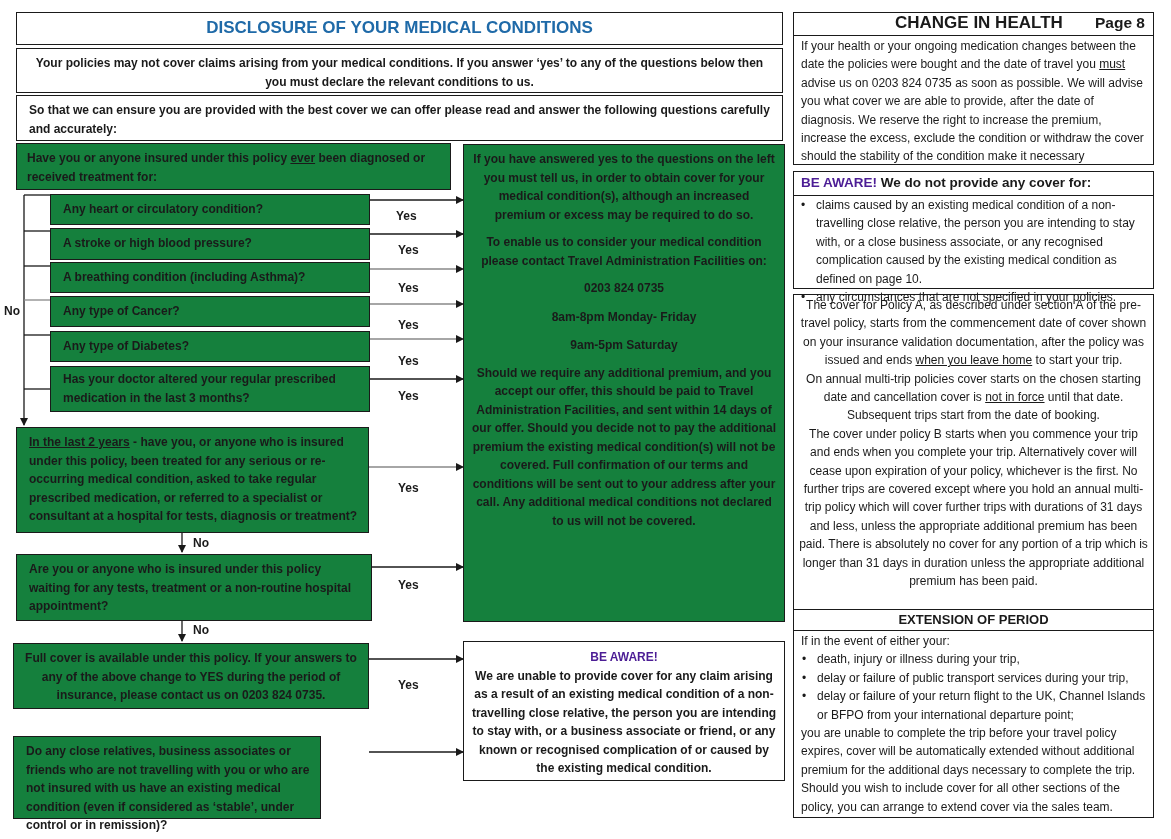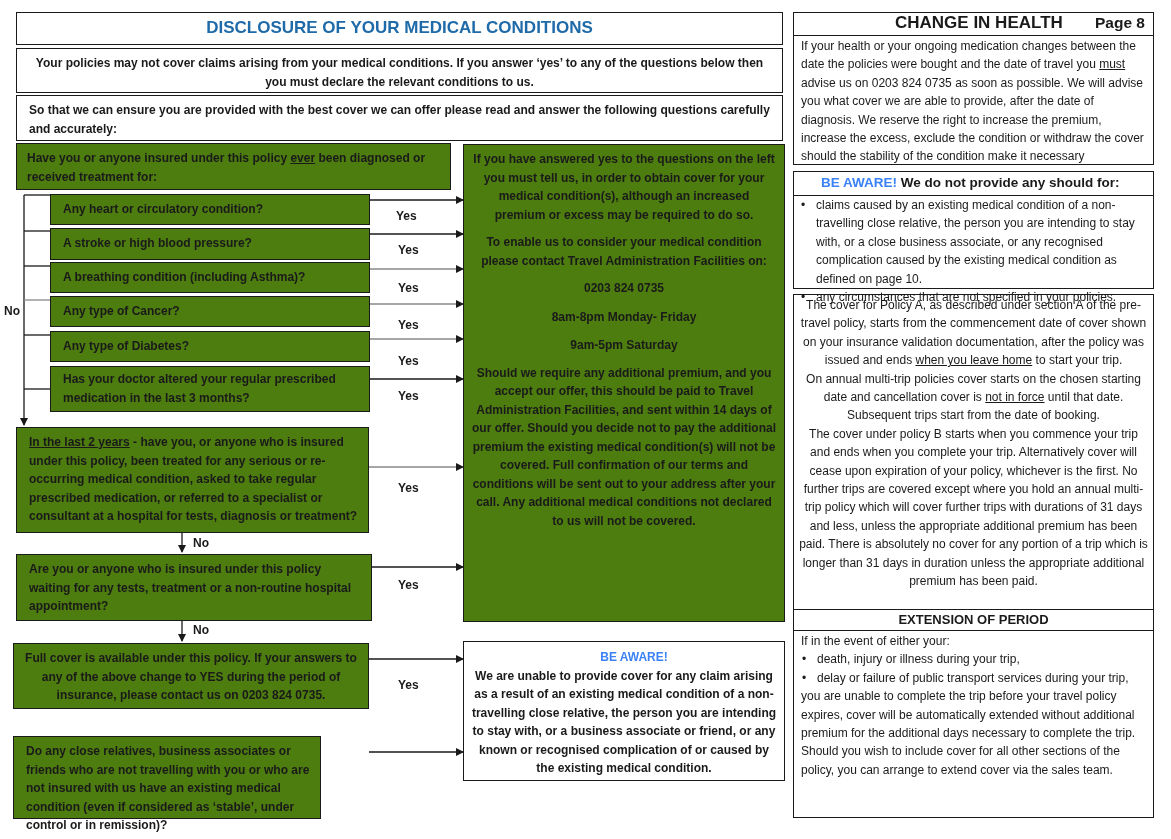--- a/index.html
+++ b/index.html
@@ -1,26 +1,26 @@
 <!DOCTYPE html>
 <html><head>
 <meta charset="utf-8">
 <style>
   html, body { margin: 0; padding: 0; background: #ffffff; }
   body { width: 1171px; height: 839px; position: relative; overflow: hidden;
          font-family: "Liberation Sans", sans-serif; color: #1a1a1a; }
   .box { position: absolute; border: 1.5px solid #1a1a1a; box-sizing: border-box; }
-  .fill { background: #4d7c0f; }
+  .fill { background: #15803d; }
   .c { text-align: center; }
   .u { text-decoration: underline; }
   .t12b { font-size: 12px; line-height: 18.5px; font-weight: bold; }
   .title-main { color: #1f6aa8; font-size: 17px; font-weight: bold; text-align: center; line-height: 30px; }
   .q { padding: 2px 10px 0 12px; }
   .lbl { position: absolute; font-size: 12px; font-weight: bold; }
-  .red { color: #3b82f6; margin-left: 20px; }
+  .red { color: #4c1d95; }
   svg.conn { position: absolute; left: 0; top: 0; width: 1171px; height: 839px; pointer-events: none; }
   .rp { font-size: 12px; line-height: 18.4px; }
   .rp p { margin: 0; }
   ul.bul { margin: 0; padding: 0 0 0 22px; list-style: none; }
   ul.bul li { position: relative; }
   ul.bul li::before { content: "\2022"; position: absolute; left: -15px; }
   .hdr { font-weight: bold; text-align: center; border-bottom: 1.5px solid #1a1a1a; }
 </style>
 </head>
 <body>
@@ -114,21 +114,21 @@
     <span style="position:absolute;left:101px;top:1px;font-size:17px;font-weight:bold;">CHANGE IN HEALTH</span>
     <span style="position:absolute;right:8px;top:1px;font-size:15.5px;font-weight:bold;">Page 8</span>
   </div>
   <div style="padding:1px 6px 0 7px;">
     <span>If your health or your ongoing medication changes between the date the policies were bought and the date of travel you </span><span class="u">must</span><span> advise us on 0203 824 0735 as soon as possible. We will advise you what cover we are able to provide, after the date of diagnosis. We reserve the right to increase the premium, increase the excess, exclude the condition or withdraw the cover should the stability of the condition make it necessary</span>
   </div>
 </div>
 
 <div class="box rp" style="left:793px;top:171px;width:361px;height:118px;">
   <div style="padding:2px 7px 0;font-size:13.5px;font-weight:bold;height:21px;border-bottom:1.5px solid #1a1a1a;">
-    <span class="red">BE AWARE!</span><span> We do not provide any should for:</span>
+    <span class="red">BE AWARE!</span><span> We do not provide any cover for:</span>
   </div>
   <ul class="bul" style="padding-left:22px;padding-right:6px;">
     <li>claims caused by an existing medical condition of a non-travelling close relative, the person you are intending to stay with, or a close business associate, or any recognised complication caused by the existing medical condition as defined on page 10.</li>
     <li>any circumstances that are not specified in your policies.</li>
   </ul>
 </div>
 
 <div class="box rp" style="left:793px;top:294px;width:361px;height:316px;">
   <div class="c" style="padding:1px 5px 0;">
     <p><span>The cover for Policy A, as described under section A of the pre-travel policy, starts from the commencement date of cover shown on your insurance validation documentation, after the policy was issued and ends </span><span class="u">when you leave home</span><span> to start your trip.</span></p>
@@ -138,16 +138,17 @@
   </div>
 </div>
 
 <div class="box rp" style="left:793px;top:609px;width:361px;height:209px;">
   <div class="hdr" style="font-size:13px;height:20px;line-height:19px;">EXTENSION OF PERIOD</div>
   <div style="padding:1px 6px 0 7px;">
     <p>If in the event of either your:</p>
     <ul class="bul" style="padding-left:16px;">
       <li>death, injury or illness during your trip,</li>
       <li>delay or failure of public transport services during your trip,</li>
+      <li>delay or failure of your return flight to the UK, Channel Islands or BFPO from your international departure point;</li>
     </ul>
     <p>you are unable to complete the trip before your travel policy expires, cover will be automatically extended without additional premium for the additional days necessary to complete the trip. Should you wish to include cover for all other sections of the policy, you can arrange to extend cover via the sales team.</p>
   </div>
 </div>
 
 </body></html>

